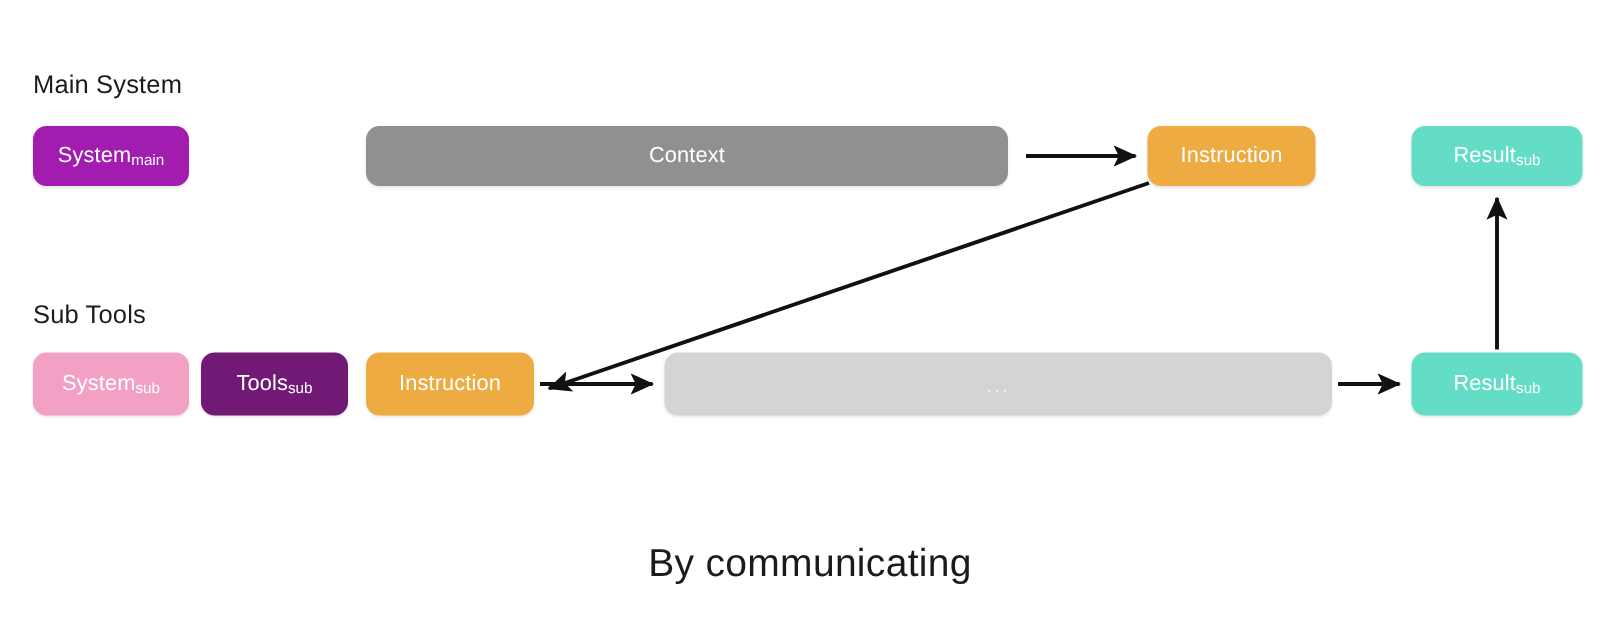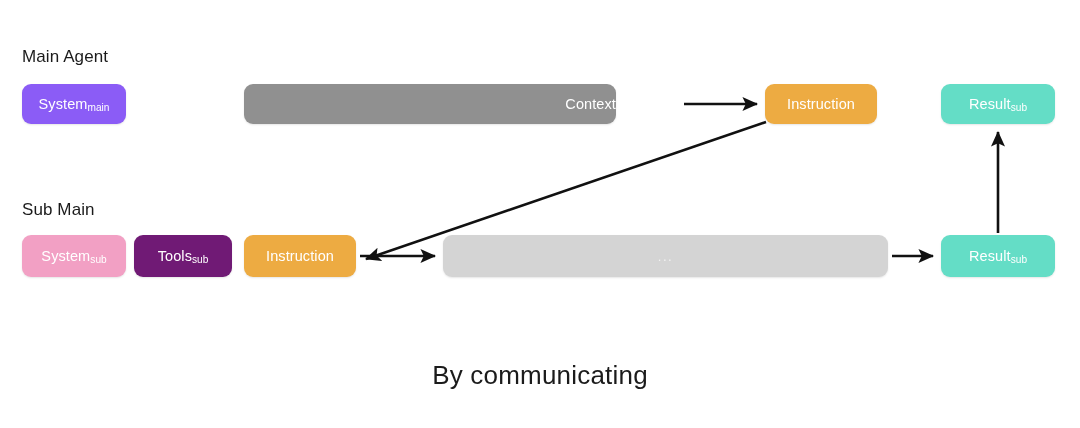--- a/index.html
+++ b/index.html
@@ -69,42 +69,42 @@
     height: 428px;
     overflow: visible;
     pointer-events: none;
   }
 </style>
 </head>
 <body>
 
 <div id="canvas">
 
-  <div class="row-label" id="label-main" style="left: 22px; top: 47px;">Main Agent</div>
-  <div class="row-label" id="label-sub" style="left: 22px; top: 200px;">Sub Main</div>
+  <div class="row-label" id="label-main" style="left: 22px; top: 47px;">Main System</div>
+  <div class="row-label" id="label-sub" style="left: 22px; top: 200px;">Sub Tools</div>
 
   <svg class="arrows" id="arrow-layer" viewBox="0 0 1080 428" xmlns="http://www.w3.org/2000/svg">
     <defs>
       <marker id="ah" markerWidth="7" markerHeight="7" refX="5.6" refY="3" orient="auto" markerUnits="strokeWidth">
         <path d="M0,0.3 L6,3 L0,5.7 L1.3,3 Z" fill="#111111"></path>
       </marker>
     </defs>
     <g id="arrow-paths">
         <path d="M 684 104 L 757 104" stroke="#111111" stroke-width="2.6" fill="none" marker-end="url(#ah)"></path>
         <path d="M 766 122 L 366 259" stroke="#111111" stroke-width="2.6" fill="none" marker-end="url(#ah)"></path>
         <path d="M 360 256 L 435 256" stroke="#111111" stroke-width="2.6" fill="none" marker-end="url(#ah)"></path>
         <path d="M 892 256 L 933 256" stroke="#111111" stroke-width="2.6" fill="none" marker-end="url(#ah)"></path>
         <path d="M 998 233 L 998 132" stroke="#111111" stroke-width="2.6" fill="none" marker-end="url(#ah)"></path>
       </g>
   </svg>
 
-  <div class="node" id="n-main_system" style="left: 22px; top: 84px; width: 104px; height: 40px; background: #8b5cf6;">
+  <div class="node" id="n-main_system" style="left: 22px; top: 84px; width: 104px; height: 40px; background: #a21caf;">
     <span class="lbl">System<sub>main</sub></span>
   </div>
-  <div class="node" id="n-main_context" style="left: 244px; top: 84px; width: 372px; height: 40px; background: rgb(144, 144, 144); justify-content: flex-end;">
+  <div class="node" id="n-main_context" style="left: 244px; top: 84px; width: 428px; height: 40px; background: rgb(144, 144, 144);">
     <span class="lbl">Context</span>
   </div>
   <div class="node" id="n-main_instruction" style="left: 765px; top: 84px; width: 112px; height: 40px; background: rgb(237, 171, 66);">
     <span class="lbl">Instruction</span>
   </div>
   <div class="node" id="n-main_result" style="left: 941px; top: 84px; width: 114px; height: 40px; background: rgb(100, 221, 198);">
     <span class="lbl">Result<sub>sub</sub></span>
   </div>
 
   <div class="node" id="n-sub_system" style="left: 22px; top: 235px; width: 104px; height: 42px; background: rgb(242, 160, 196);">

